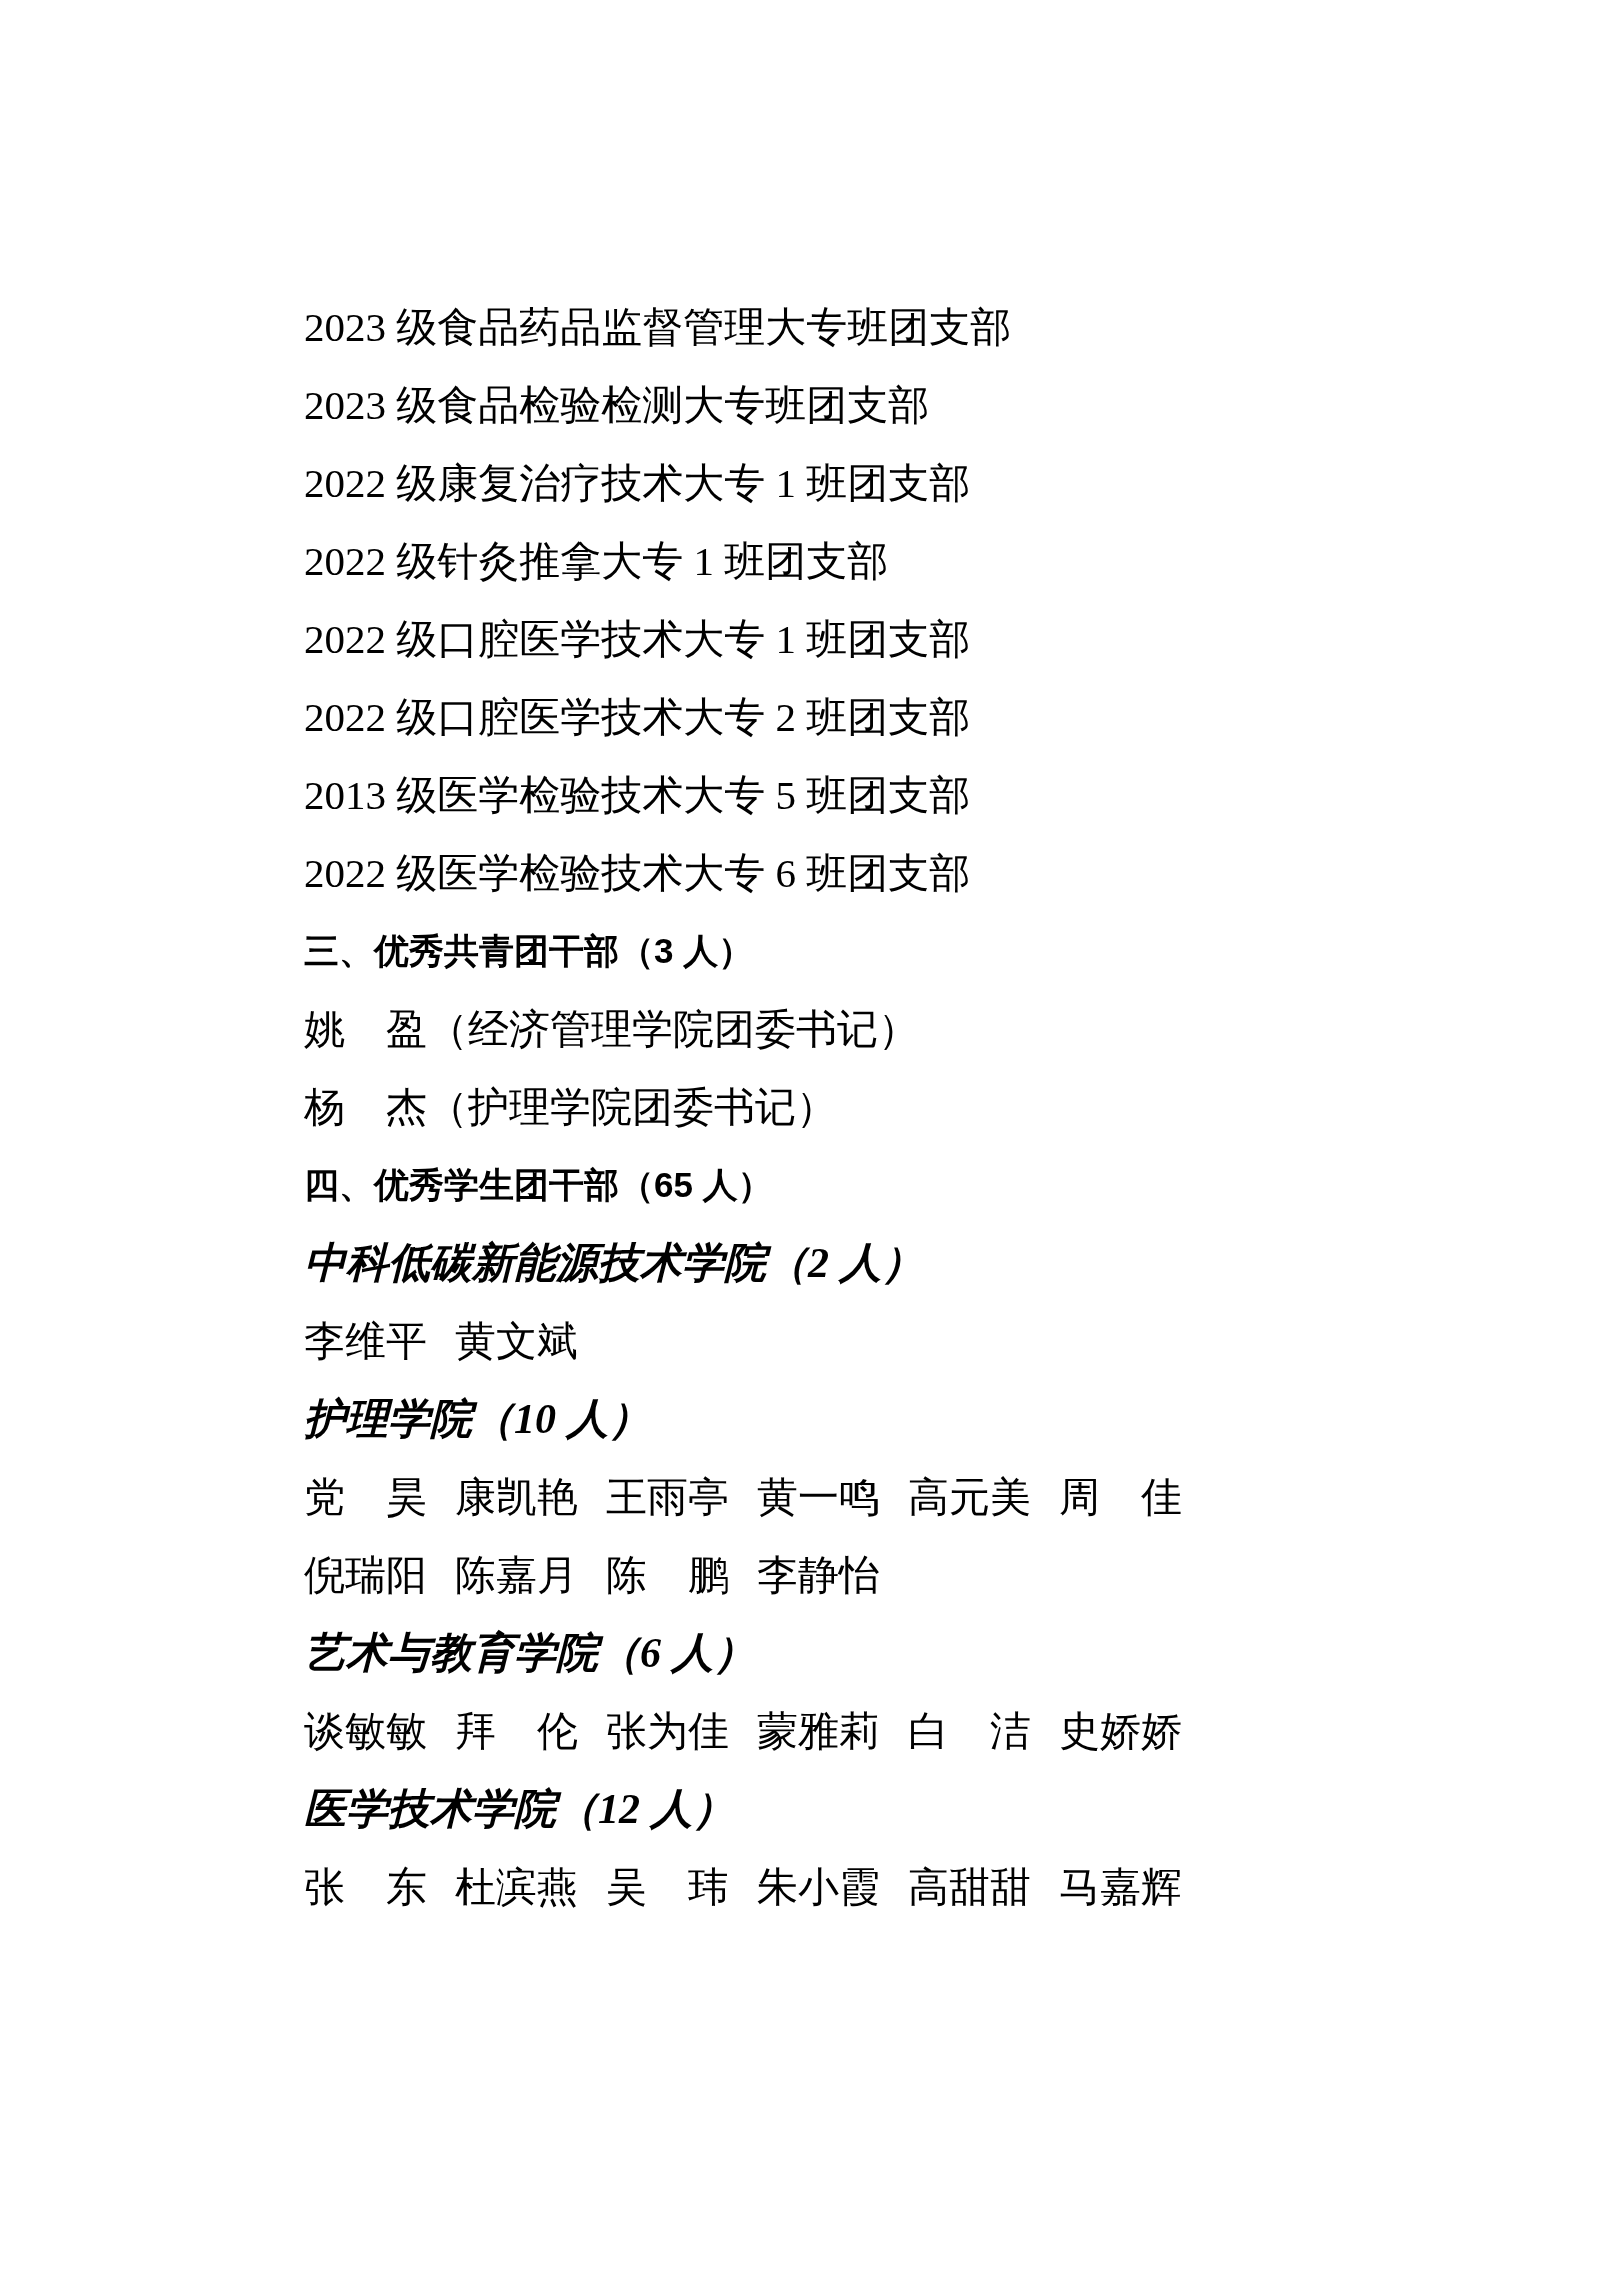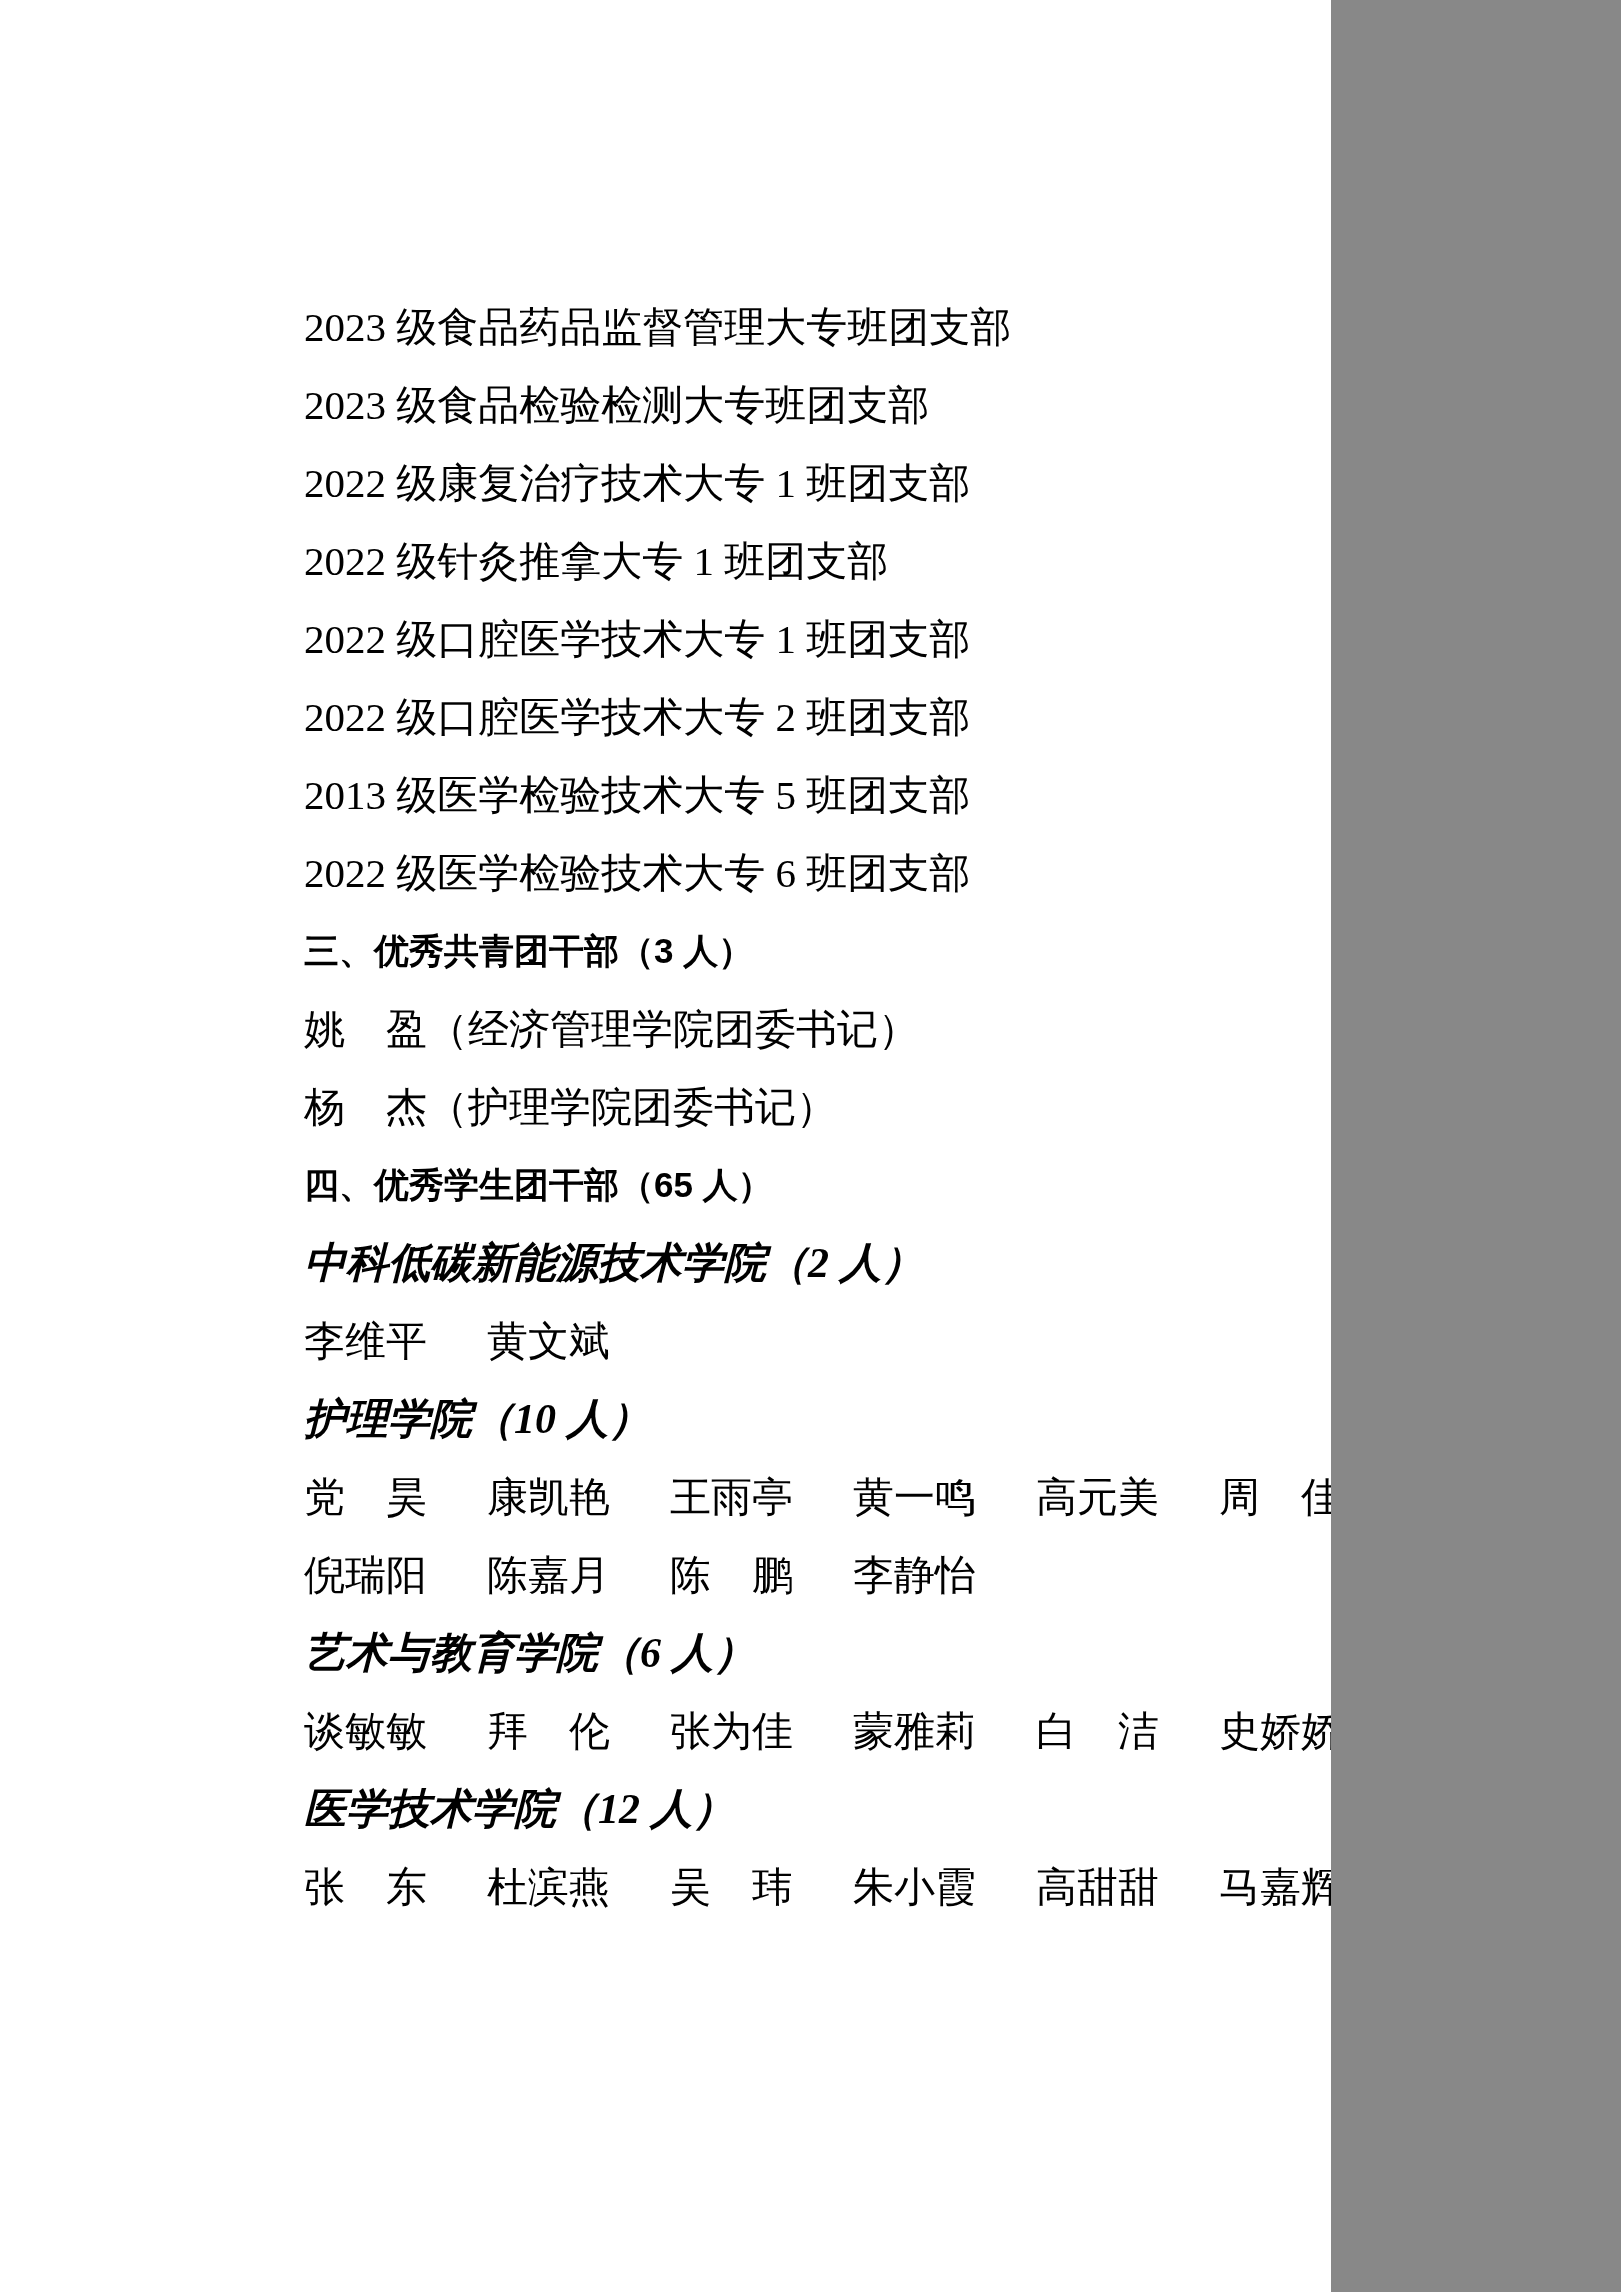--- a/index.html
+++ b/index.html
@@ -2,21 +2,21 @@
 <html><head>
 <meta charset="utf-8">
 <style>
   html, body {
     margin: 0;
     padding: 0;
     background: #888;
   }
   .page {
     position: relative;
-    width: 1331px;
+    width: 1621px;
     height: 2293px;
     background: #ffffff;
     overflow: hidden;
   }
   .content {
     position: absolute;
     left: 304px;
     top: 288px;
     color: #000000;
   }
@@ -36,21 +36,21 @@
   .h-college {
     font-size: 42px;
     font-weight: 700;
     font-family: "Liberation Serif", "DejaVu Serif", serif;
     font-style: italic;
   }
   .name-row {
     display: flex;
     flex-direction: row;
     align-items: center;
-    column-gap: 60px;
+    column-gap: 28px;
   }
   .name {
     white-space: pre;
   }
 </style>
 </head>
 <body>
 
 <div class="page">
   <div class="content">

